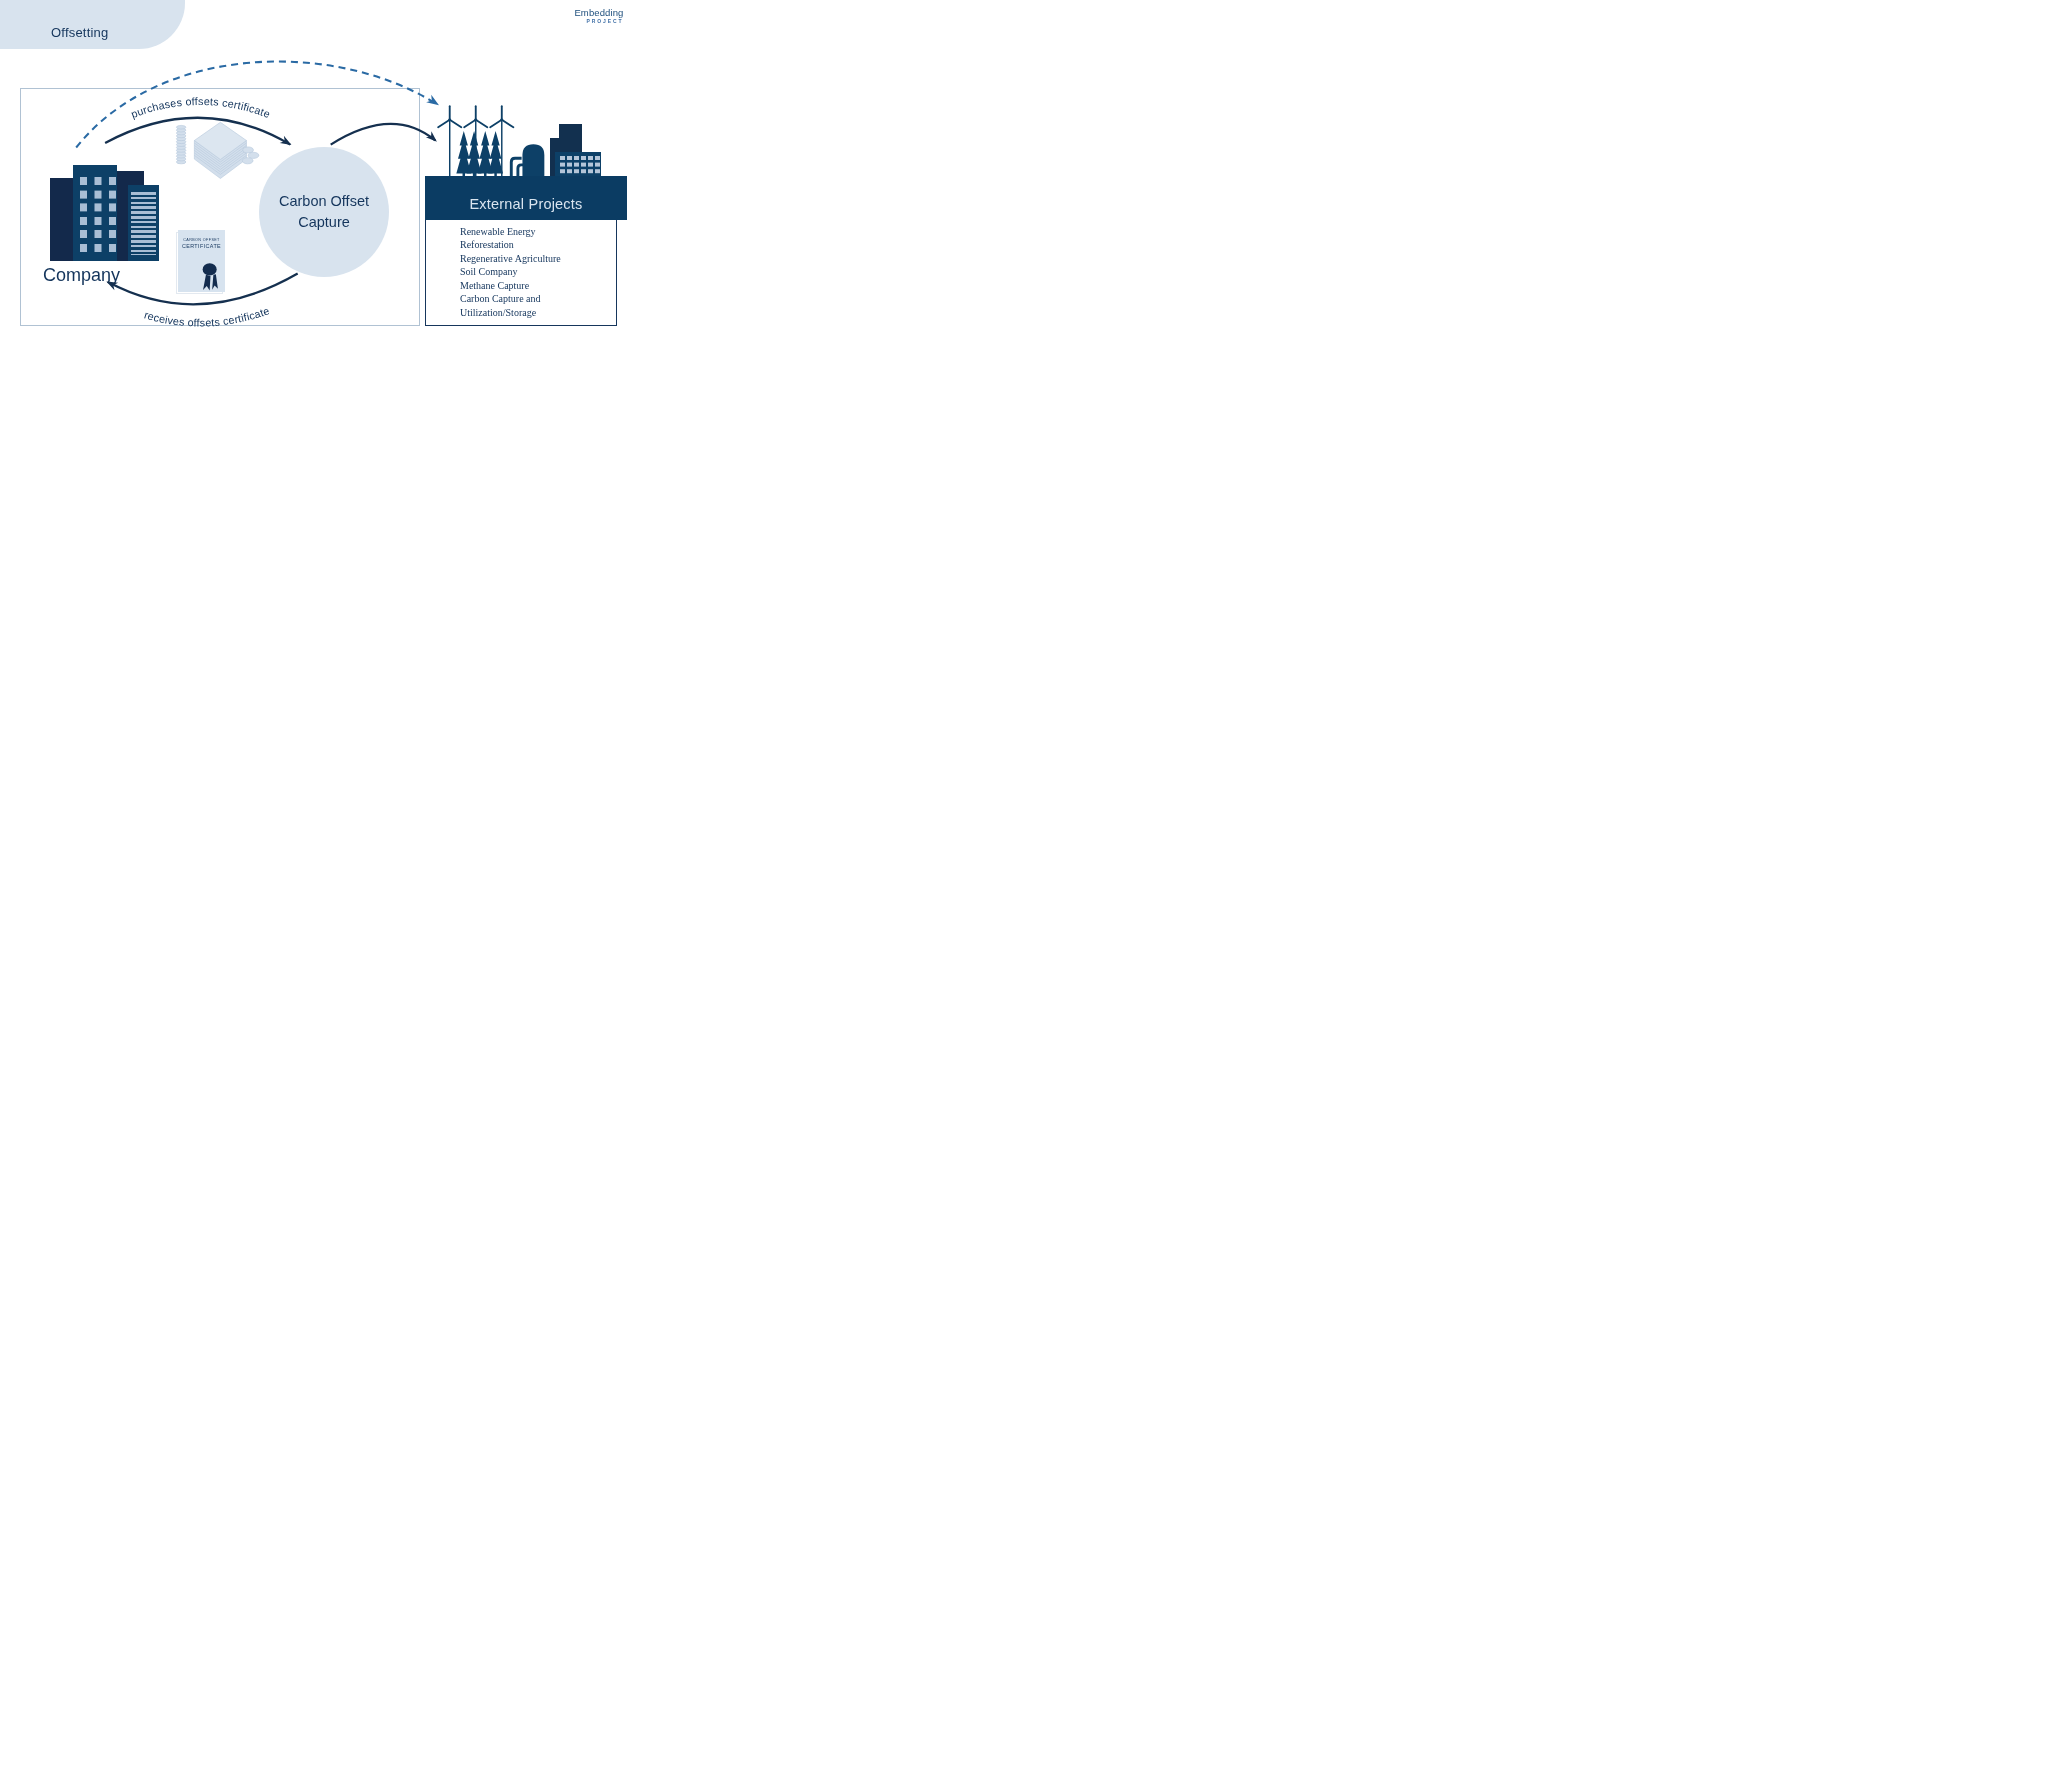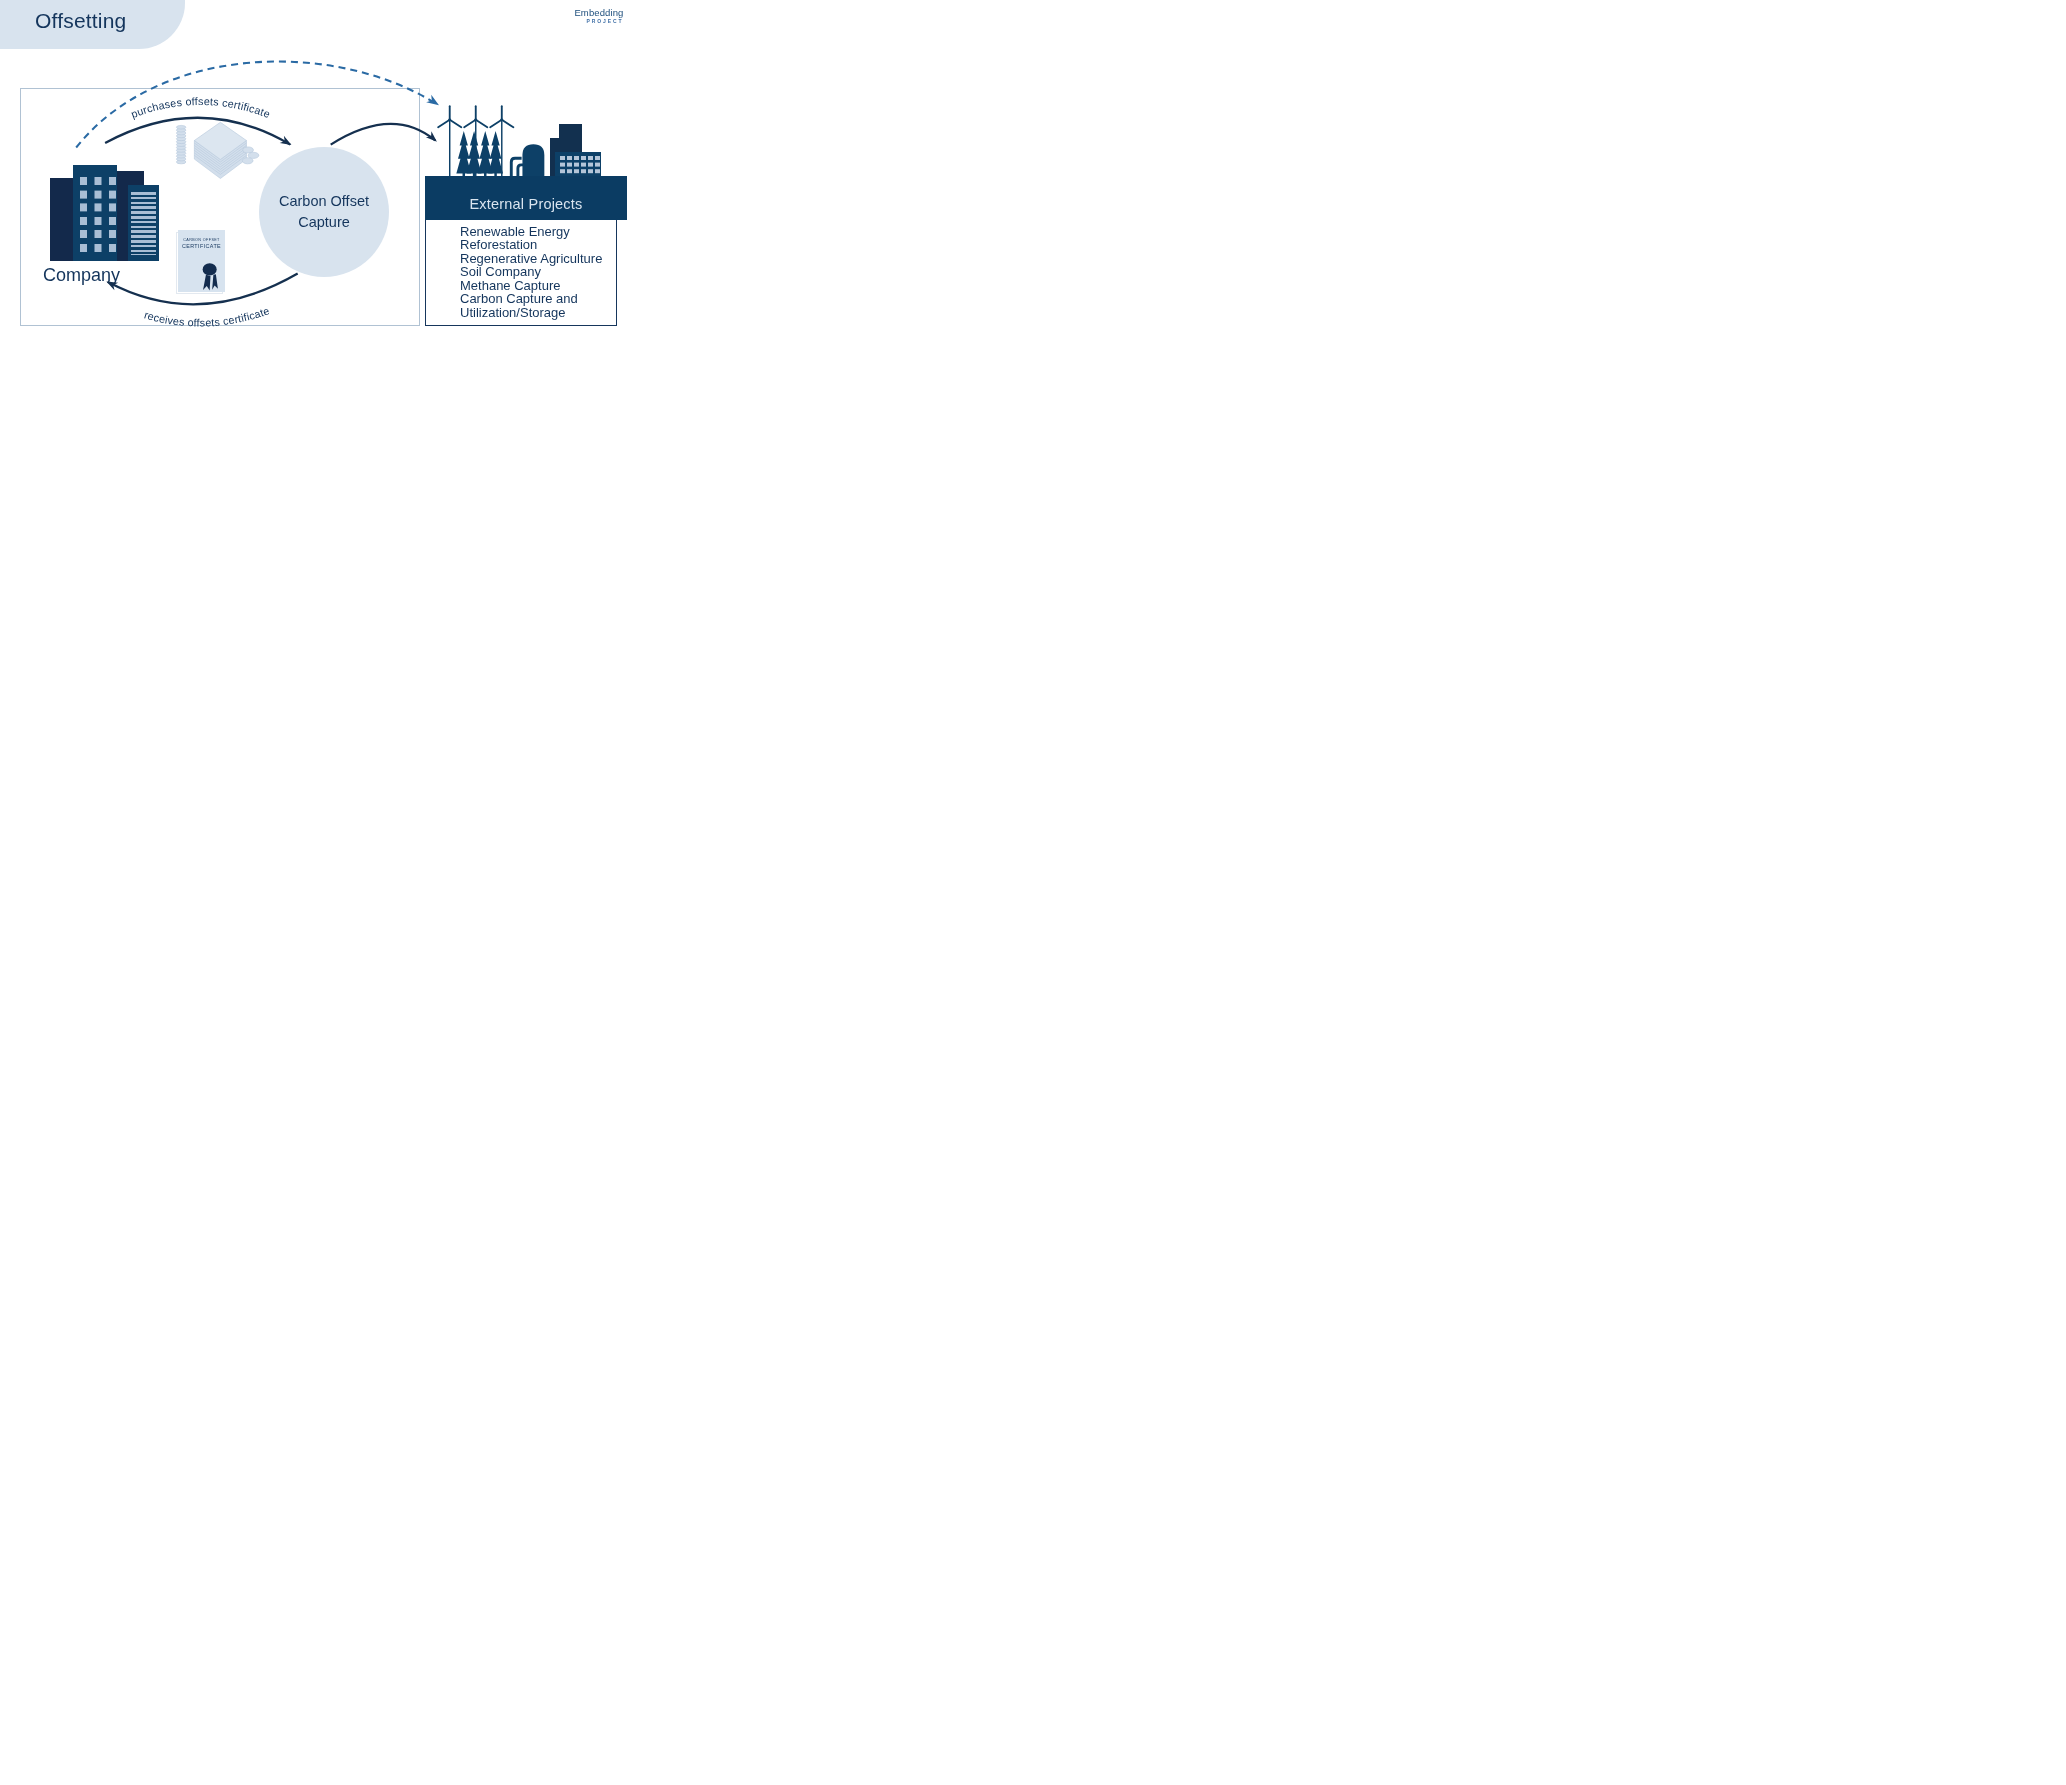--- a/index.html
+++ b/index.html
@@ -1,21 +1,21 @@
 <!DOCTYPE html>
 <html style="font-size:6.6px"><head>
 <meta charset="utf-8">
 <style>
   html,body{margin:0;padding:0;background:#ffffff;}
   .stage{position:relative;width:635px;height:357px;background:#fff;overflow:hidden;
          font-family:"Liberation Sans", sans-serif;}
   
   .banner{position:absolute;left:0;top:0;width:185px;height:49px;background:#d8e3ee;
           border-radius:0 0 46px 0;}
-  .banner h1{position:absolute;left:35px;top:9px;margin:0;font-size:21px;font-weight:400;
+  .banner h1{position:absolute;left:35px;top:9px;margin:16px;font-size:13px;font-weight:400;
              color:#14355c;letter-spacing:0.2px;}
   .logo{position:absolute;right:11.6px;top:8.3px;text-align:right;line-height:1;}
   .logo .l1{font-size:9.5px;font-weight:400;color:#1d4e7c;letter-spacing:0.1px;}
   .logo .l2{margin-top:1.7px;font-size:5px;font-weight:700;color:#3f6fa6;letter-spacing:1.9px;}
   
   .bigbox{position:absolute;left:20px;top:88px;width:400px;height:238px;
           border:1.7px solid #b0c2d3;box-sizing:border-box;background:#fff;}
   
   .bld{position:absolute;}
   .b-dark-left {left:50px;top:178px;width:23px;height:83px;background:#13294b;}
@@ -53,21 +53,21 @@
   .f-win-bld{position:absolute;left:555px;top:152px;width:46px;height:25px;background:#0d4067;}
   .f-win-bld .win{position:absolute;left:5px;top:3.7px;width:4.5px;height:4.5px;background:#b4c5d8;
     box-shadow:7px 0 #b4c5d8,14px 0 #b4c5d8,21px 0 #b4c5d8,28px 0 #b4c5d8,35px 0 #b4c5d8,
       0 6.6px #b4c5d8,7px 6.6px #b4c5d8,14px 6.6px #b4c5d8,21px 6.6px #b4c5d8,28px 6.6px #b4c5d8,35px 6.6px #b4c5d8,
       0 13.2px #b4c5d8,7px 13.2px #b4c5d8,14px 13.2px #b4c5d8,21px 13.2px #b4c5d8,28px 13.2px #b4c5d8,35px 13.2px #b4c5d8;}
   .ext-bar{position:absolute;left:425px;top:176px;width:202px;height:44px;background:#0b3c63;
     display:flex;align-items:center;justify-content:center;}
   .ext-bar .hdr{font-size:14.5px;color:#d9e4ef;letter-spacing:0.2px;margin-top:11px;}
   .ext-list{position:absolute;left:425px;top:219px;width:192px;height:107px;background:#fff;
     border:0.8px solid #16365c;box-sizing:border-box;}
-  .ext-list .items{margin:4.5px 4.1px 0 34px;font-size:13px;line-height:13.6px;color:#14355c;}
+  .ext-list .items{margin:4.5px 4.1px 0 34px;font-size:10px;line-height:13.6px;color:#14355c;font-family:Liberation Serif, serif;}
 </style>
 </head>
 <body>
 
 <div class="stage">
 
   <div class="banner">
     <h1>Offsetting</h1>
   </div>
 

